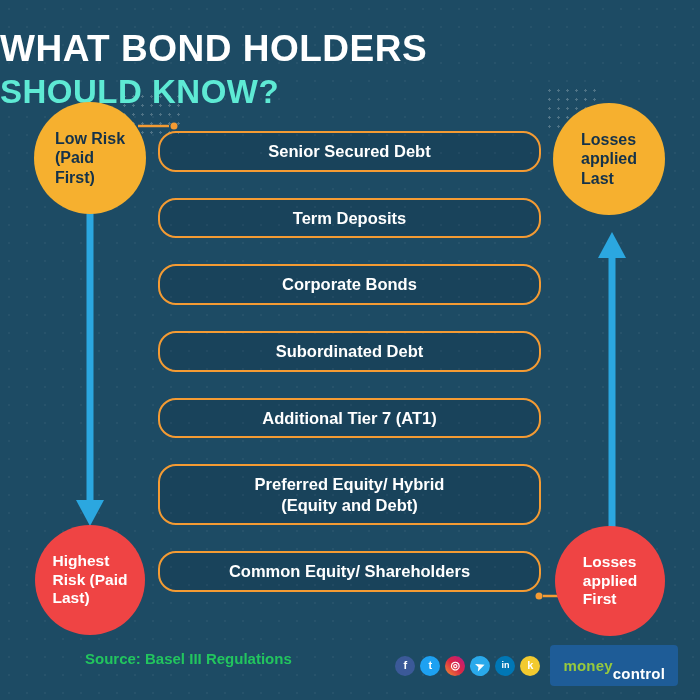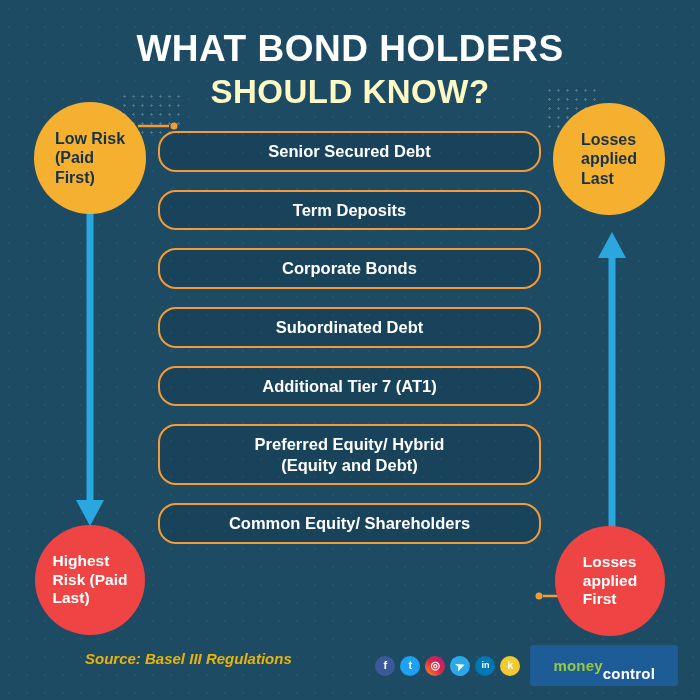--- a/index.html
+++ b/index.html
@@ -15,72 +15,72 @@
     background-image: radial-gradient(rgba(255,255,255,0.045) 1.4px, transparent 1.5px);
     background-size:18px 18px;
     pointer-events:none;
   }
   .dots {
     position:absolute;
     background-image: radial-gradient(rgba(255,255,255,0.22) 1.3px, transparent 1.4px);
     background-size:9px 9px;
     pointer-events:none;
   }
-  .title { position:absolute; top:28px; left:0; width:100%; text-align:center; }
+  .title { position:absolute; top:28px; left:0; width:100%; text-align:left; }
   .title-line1 {
     color:#ffffff; font-size:37px; font-weight:bold; letter-spacing:0.5px;
   }
   .title-line2 {
-    color:#fef9c3; font-size:33px; font-weight:bold; letter-spacing:0.5px; margin-top:3px;
+    color:#5eead4; font-size:33px; font-weight:bold; letter-spacing:0.5px; margin-top:3px;
   }
   .circle {
     position:absolute; border-radius:50%;
     display:flex; align-items:center; justify-content:center;
     font-weight:bold; white-space:pre-line;
     line-height:1.2; padding:6px; box-sizing:border-box;
   }
   .circle.yellow { background:#f6b02f; color:#14324a; font-size:16px; }
   .circle.red    { background:#ef4444; color:#ffffff; font-size:15.5px; }
   #low-risk     { left:34px;  top:102px; width:112px; height:112px; }
   #losses-last  { left:553px; top:103px; width:112px; height:112px; }
   #highest-risk { left:35px;  top:525px; width:110px; height:110px; }
   #losses-first { left:555px; top:526px; width:110px; height:110px; }
   #overlay { position:absolute; inset:0; pointer-events:none; }
   .stack {
     position:absolute; left:158px; top:131px; width:383px;
-    display:flex; flex-direction:column; gap:18px;
+    display:flex; flex-direction:column; gap:26px;
   }
   .box {
     border:2px solid #f49b33; border-radius:18px;
     background:rgba(0,18,36,0.12);
     color:#ffffff; font-weight:bold; font-size:16.5px;
     text-align:center; line-height:1.25;
     padding:8px 14px; box-sizing:border-box;
     white-space:pre-line;
   }
   .footer-source {
     position:absolute; left:85px; top:650px;
-    color:#eab308; font-weight:bold; font-style:italic; font-size:15px;
+    color:#22c55e; font-weight:bold; font-size:15px;
   }
   .footer-right {
     position:absolute; right:22px; top:645px;
     display:flex; align-items:center; gap:5px;
   }
   .social-icon {
     width:20px; height:20px; border-radius:50%;
     display:inline-flex; align-items:center; justify-content:center;
     color:#ffffff; font-size:11px; font-weight:bold; line-height:1;
   }
   .icon-linkedin { font-size:9px; }
   .icon-telegram { transform:rotate(-20deg); }
   .icon-koo { color:#ffffff; }
   .brand-logo {
     display:inline-flex; align-items:center;
     background:#1e5c97; border-radius:4px;
-    padding:4px 23px; margin-left:5px;
+    padding:4px 13px; margin-left:5px;
     font-size:15px; font-weight:bold; letter-spacing:0.2px;
   }
   .brand-money { color:#97c93d; }
   .brand-control { color:#ffffff;margin-top:16px; }
 </style>
 </head>
 <body>
 
 <div id="canvas">
 

